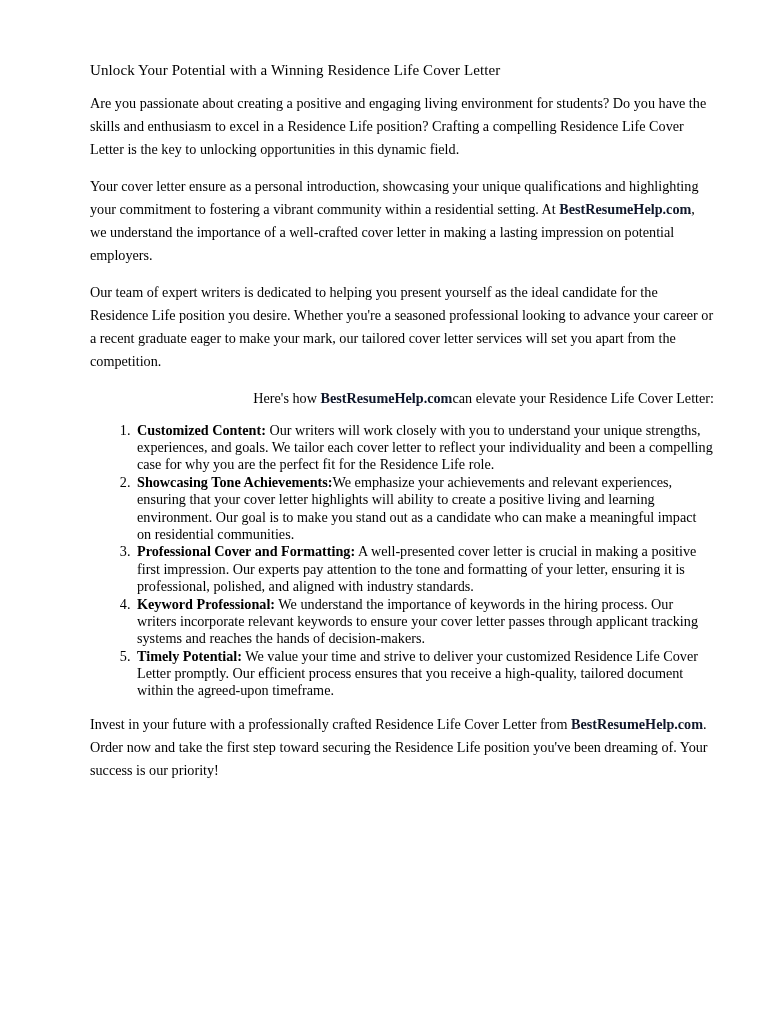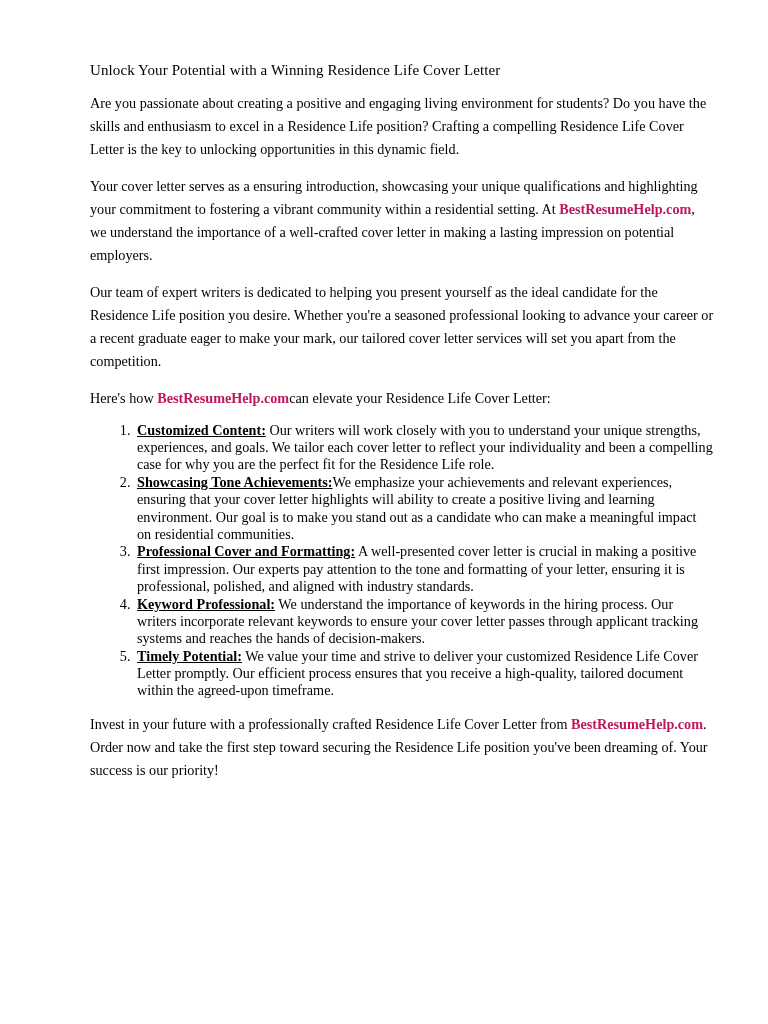--- a/index.html
+++ b/index.html
@@ -35,61 +35,61 @@
     letter-spacing: 0.1px;
   }
   p.para {
     font-size: 14.2px;
     line-height: 23px;
     margin: 0 0 14px 0;
     text-align: left;
   }
   p.para.tight {
     margin-bottom: 12px;
+    text-align: right;
   }
   .link {
-    color: #be185d;
+    color: #0f172a;
     font-weight: bold;
     text-decoration: none;
   }
   ol.feature-list {
     margin: 0 0 14px 0;
     padding: 0 0 0 44px;
     list-style-position: outside;
     list-style-type: decimal;
   }
   ol.feature-list > li {
     font-size: 14.2px;
     line-height: 17.2px;
     margin: 0 0 0.5px 0;
     padding-left: 3px;
   }
   ol.feature-list > li::marker {
     font-size: 14.2px;
   }
   .lead {
     font-weight: bold;
-    text-decoration: underline;
   }
   .closing {
     margin-top: 2px;
   }
 </style>
 </head>
 <body>
 
 <div class="page">
   <div class="content">
 
     <h1 class="doc-title">Unlock Your Potential with a Winning Residence Life Cover Letter</h1>
 
     <p class="para">Are you passionate about creating a positive and engaging living environment for students? Do you have the skills and enthusiasm to excel in a Residence Life position? Crafting a compelling Residence Life Cover Letter is the key to unlocking opportunities in this dynamic field.</p>
 
     <p class="para">
-      <span>Your cover letter serves as a ensuring introduction, showcasing your unique qualifications and highlighting your commitment to fostering a vibrant community within a residential setting. At </span><a class="link" href="#">BestResumeHelp.com</a><span>, we understand the importance of a well-crafted cover letter in making a lasting impression on potential employers.</span>
+      <span>Your cover letter ensure as a personal introduction, showcasing your unique qualifications and highlighting your commitment to fostering a vibrant community within a residential setting. At </span><a class="link" href="#">BestResumeHelp.com</a><span>, we understand the importance of a well-crafted cover letter in making a lasting impression on potential employers.</span>
     </p>
 
     <p class="para">Our team of expert writers is dedicated to helping you present yourself as the ideal candidate for the Residence Life position you desire. Whether you're a seasoned professional looking to advance your career or a recent graduate eager to make your mark, our tailored cover letter services will set you apart from the competition.</p>
 
     <p class="para tight">
       <span>Here's how </span><a class="link" href="#">BestResumeHelp.com</a><span>can elevate your Residence Life Cover Letter:</span>
     </p>
 
     <ol class="feature-list">
       <li>

